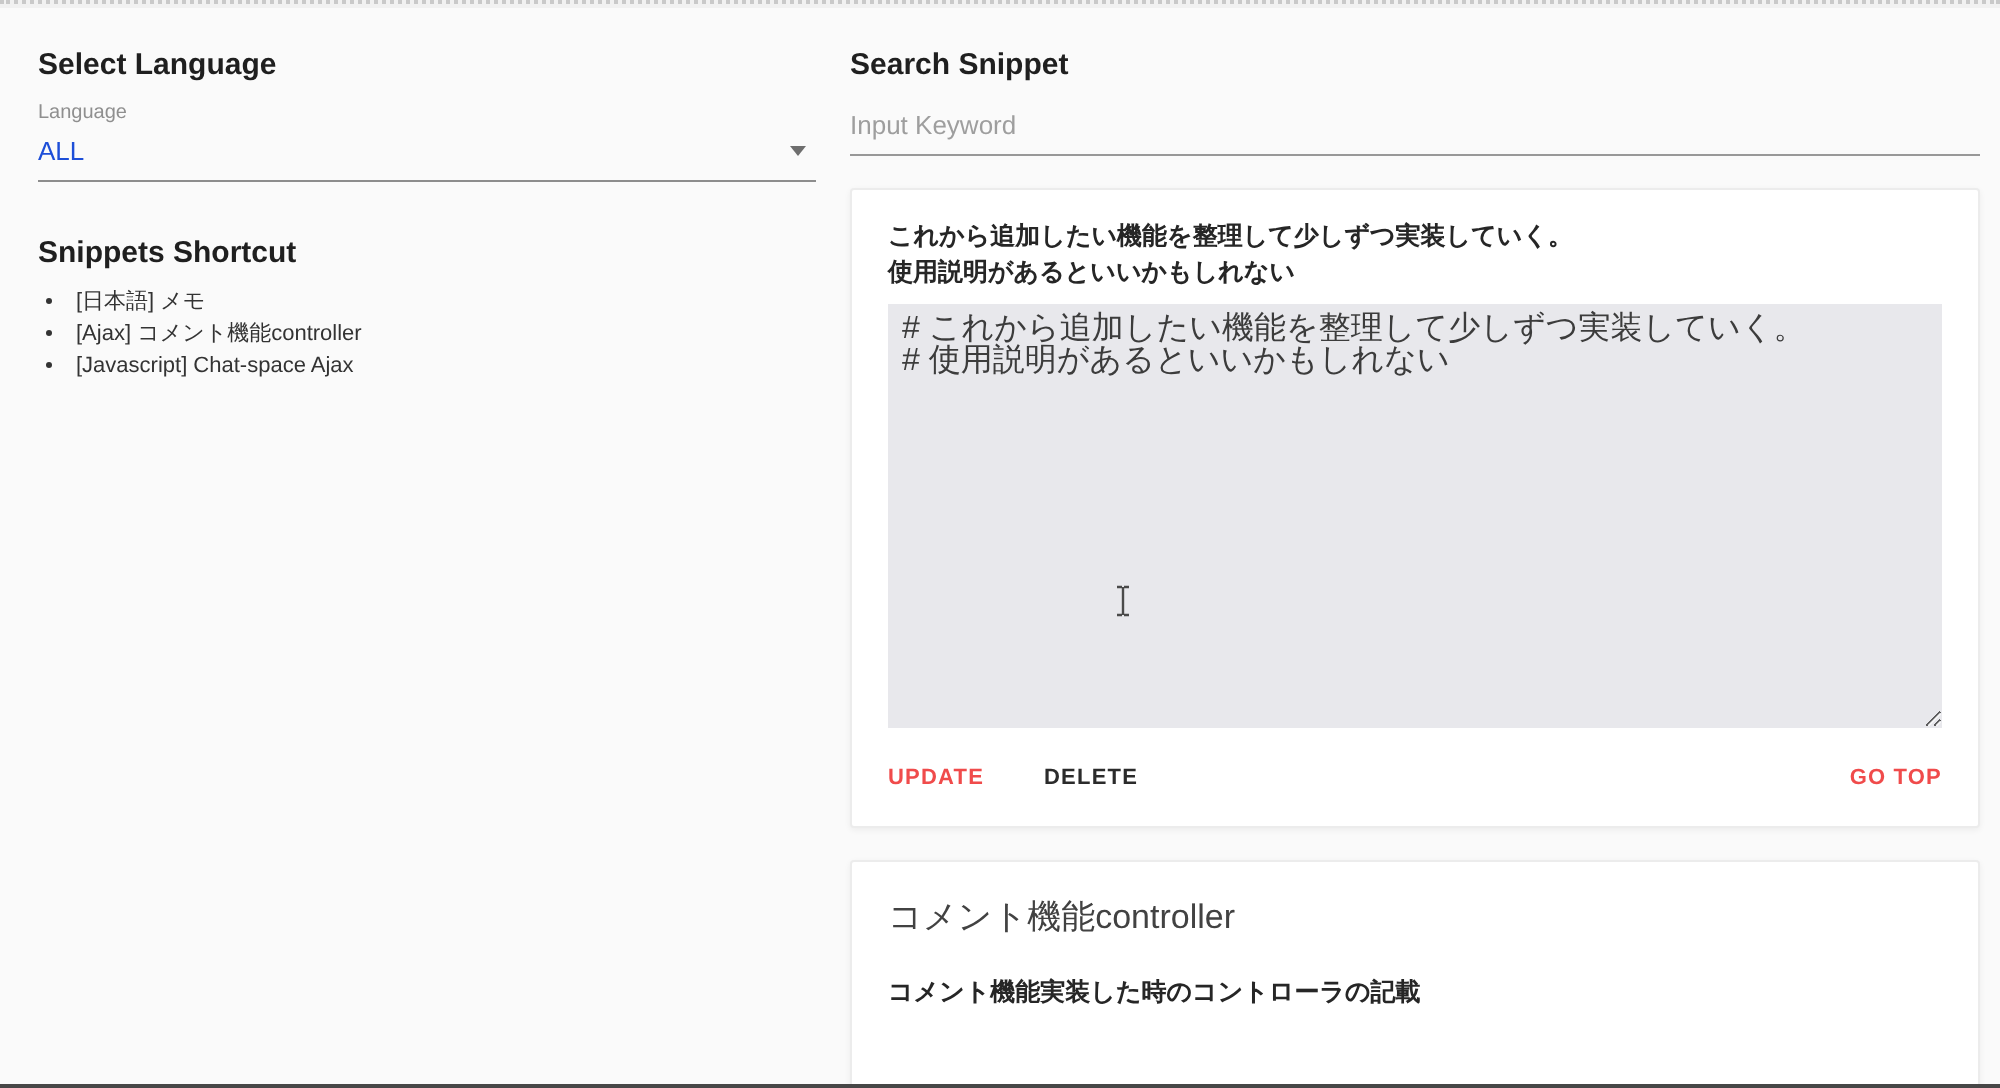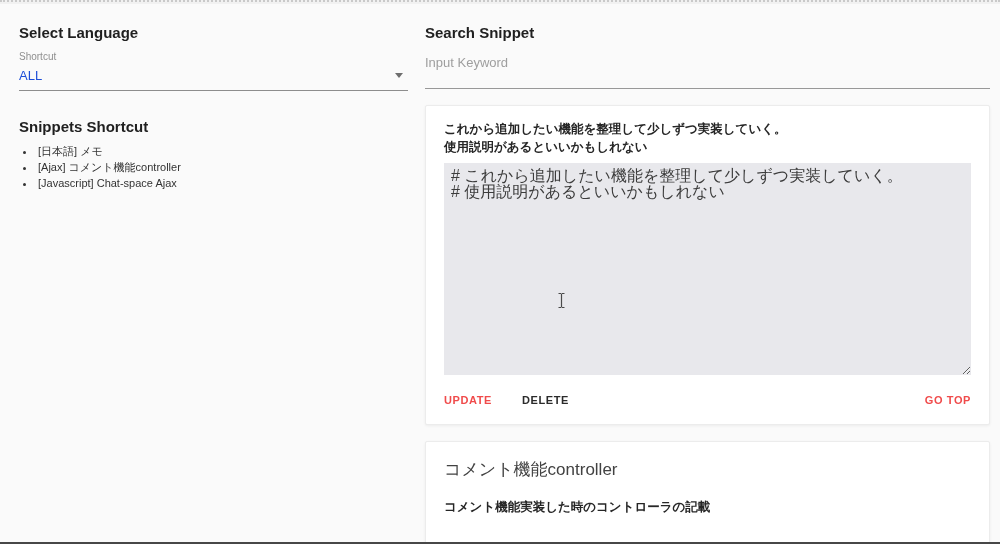--- a/index.html
+++ b/index.html
@@ -37,21 +37,21 @@
   }
   .shortcut-heading { margin-top:27px; }
   .shortcut-list {
     margin-top:7px; padding-left:17px; list-style:disc;
     font-size:11px; line-height:16px; color:#333;
   }
   .shortcut-list li { padding-left:2px; cursor:pointer; }
   
   .right-col { position:absolute; left:425px; top:24px; width:565px; }
   .search-input {
-    display:block; width:100%; margin-top:7px; padding:6px 0 18px;
+    display:block; width:100%; margin-top:7px; padding:6px 0 7px;
     border:none; border-bottom:1px solid #989898; background:transparent;
     font-size:13px; color:#333; outline:none;
     font-family:"Liberation Sans","DejaVu Sans",sans-serif;
   }
   .search-input::placeholder { color:#9e9e9e; }
   .card {
     margin-top:16px; background:#ffffff;
     border:1px solid #ececec; border-radius:2px;
     box-shadow:0 1px 3px rgba(0,0,0,0.06);
     padding:14px 18px 16px;
@@ -78,21 +78,21 @@
 </style>
 </head>
 <body>
 
 <div class="top-strip"></div>
 
 <div class="left-col">
   <h2 class="section-heading">Select Language</h2>
 
   <div class="select-field">
-    <div class="field-label">Shortcut</div>
+    <div class="field-label">Language</div>
     <div class="select-row">
       <span>ALL</span>
       <span class="dd-arrow"></span>
     </div>
   </div>
 
   <h2 class="section-heading shortcut-heading">Snippets Shortcut</h2>
 
   <ul class="shortcut-list">
     <li>[日本語] メモ</li>

